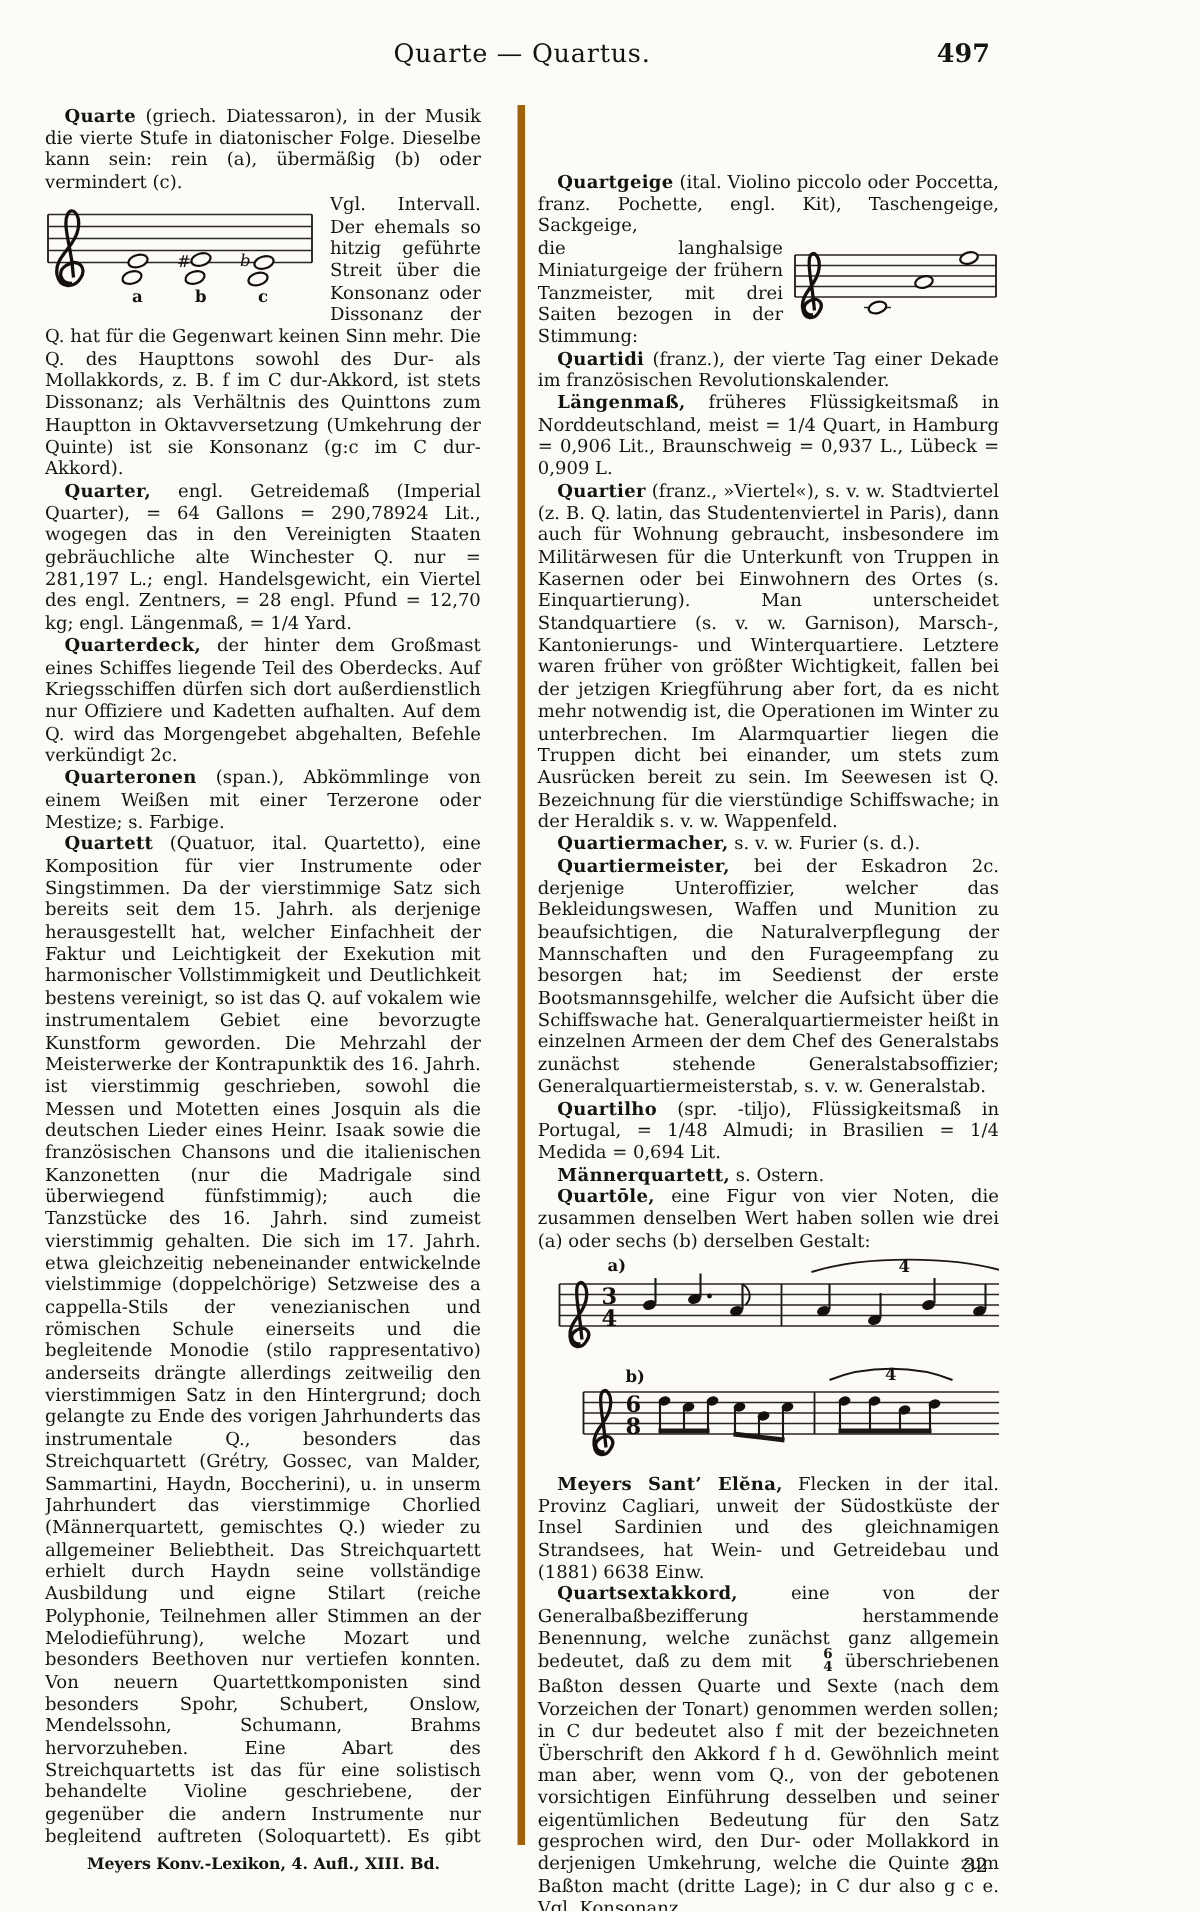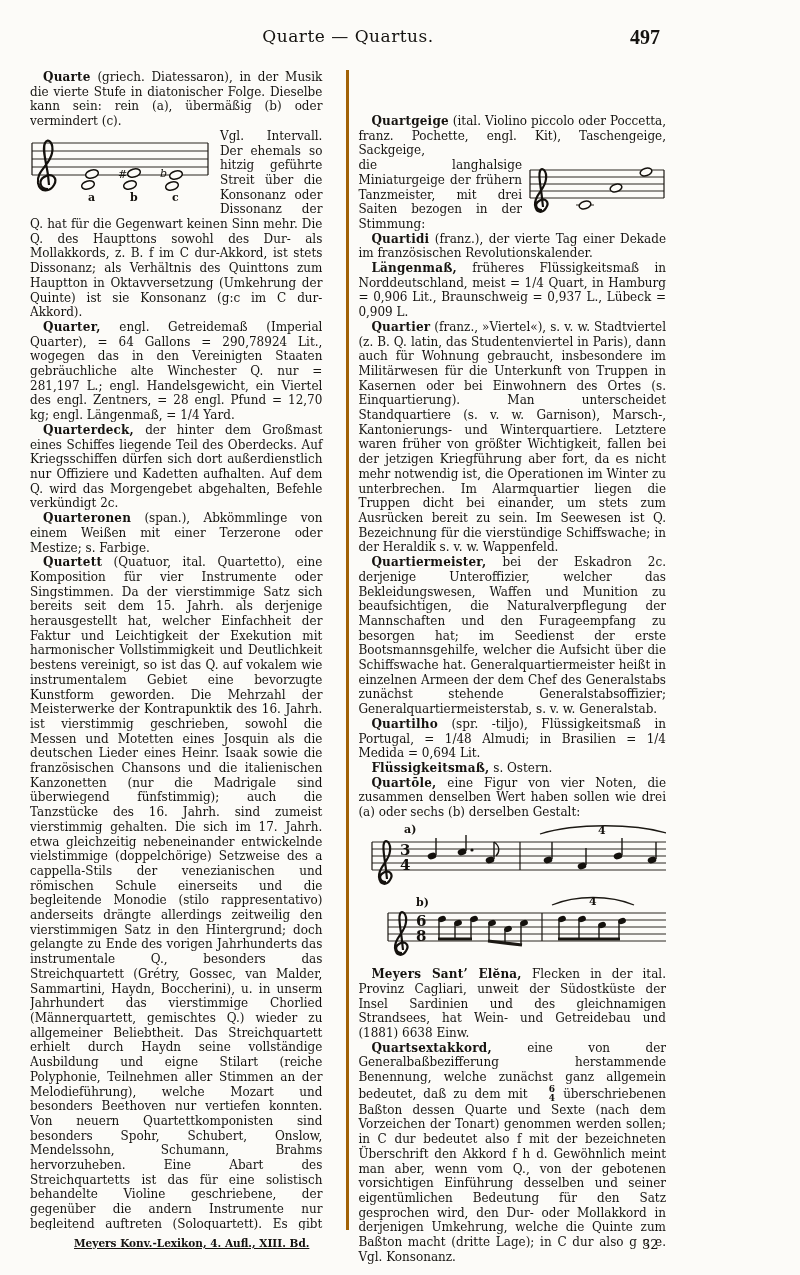--- a/index.html
+++ b/index.html
@@ -9,47 +9,47 @@
     color:#151310;
     font-family:"DejaVu Serif","Liberation Serif",serif;
     overflow:hidden;
   }
   .page{box-sizing:border-box;width:692px;height:1275px;padding:26px 26px 10px 30px;position:relative;}
   .header{position:relative;height:30px;}
   .running-title{
     position:absolute;left:0;right:0;text-align:center;
     font-size:17px;letter-spacing:.5px;
   }
-  .page-number{position:absolute;right:6px;top:0;font-size:20px;font-weight:bold;font-family:Liberation Serif, serif;}
+  .page-number{position:absolute;right:6px;top:0;font-size:17px;font-weight:bold;}
   .columns{display:flex;margin-top:14px;height:1160px;}
   .col{
     box-sizing:border-box;width:372px;height:1160px;overflow:hidden;
     text-align:justify;font-size:12px;line-height:14.7px;
     hyphens:auto;-webkit-hyphens:auto;
   }
-  .col-left{padding-right:24px;border-right:3px solid #a16207;}
+  .col-left{padding-right:24px;border-right:5px solid #a16207;}
   .col-right{padding-left:9px;width:372px;margin-top:44px;}
   p.article{margin:0;text-indent:13px;}
   .term{font-weight:bold;letter-spacing:.2px;}
   .music-float-left{float:left;margin:2px 8px 2px 0;}
   .music-float-right{float:right;margin:2px 0 2px 6px;}
   .music-block{margin:2px 0 2px 12px;}
   svg .sl{stroke:#2a2620;stroke-width:1;}
   svg .stem{stroke:#1b1813;stroke-width:1.4;}
   svg .beam{stroke:#1b1813;stroke-width:3.2;}
   svg .bar{stroke:#1b1813;stroke-width:1.2;}
   svg .slur{fill:none;stroke:#1b1813;stroke-width:1.3;}
   svg .clef{fill:none;stroke:#14110d;stroke-width:2.2;}
   svg .nh{fill:#14110d;}
   svg .nho{fill:#fcfbf8;stroke:#14110d;stroke-width:1.5;}
   svg text{font-family:"DejaVu Serif",serif;fill:#14110d;}
   .frac{display:inline-block;vertical-align:middle;text-align:center;line-height:9px;font-size:9px;font-weight:bold;padding:0 1px;}
   .frac span{display:block;}
   .footer{position:absolute;left:30px;right:26px;bottom:22px;height:16px;font-size:10.5px;}
-  .footer-note{position:absolute;left:44px;font-weight:bold;text-decoration:underline;}
+  .footer-note{position:absolute;left:28px;font-weight:bold;}
   .signature-mark{position:absolute;left:612px;font-size:13px;}
   .clearfix::after{content:"";display:block;clear:both;}
 </style>
 </head>
 <body>
 
 <div class="page">
 
   <div class="header">
     <div class="running-title">Quarte  —  Quartus.</div>
@@ -129,26 +129,27 @@
         </svg><span>die langhalsige Miniaturgeige der frühern Tanzmeister, mit drei Saiten bezogen in der Stimmung:</span>
       </div>
 
       <p class="article"><b class="term">Quartidi</b><span> (franz.), der vierte Tag einer Dekade im französischen Revolutionskalender.</span></p>
 
       <p class="article"><b class="term">Längenmaß,</b><span> früheres Flüssigkeitsmaß in Norddeutschland, meist = 1/4 Quart, in Hamburg = 0,906 Lit., Braunschweig = 0,937 L., Lübeck = 0,909 L.</span></p>
 
       <p class="article"><b class="term">Quartier</b><span> (franz., »Viertel«), s. v. w. Stadtviertel (z. B. Q. latin, das Studentenviertel in Paris), dann auch für Wohnung gebraucht, insbesondere im Militärwesen für die Unterkunft von Truppen in Kasernen oder bei Einwohnern des Ortes (s. Einquartierung). Man unterscheidet Standquartiere (s. v. w. Garnison), Marsch-, Kantonierungs- und Winterquartiere. Letztere waren früher von größter Wichtigkeit, fallen bei der jetzigen Kriegführung aber fort, da es nicht mehr notwendig ist, die Operationen im Winter zu unterbrechen. Im Alarmquartier liegen die Truppen dicht bei einander, um stets zum Ausrücken bereit zu sein. Im Seewesen ist Q. Bezeichnung für die vierstündige Schiffswache; in der Heraldik s. v. w. Wappenfeld.</span></p>
 
 
+      <p class="article"><b class="term">Quartiermacher,</b><span> s. v. w. Furier (s. d.).</span></p>
 
       <p class="article"><b class="term">Quartiermeister,</b><span> bei der Eskadron 2c. derjenige Unteroffizier, welcher das Bekleidungswesen, Waffen und Munition zu beaufsichtigen, die Naturalverpflegung der Mannschaften und den Furageempfang zu besorgen hat; im Seedienst der erste Bootsmannsgehilfe, welcher die Aufsicht über die Schiffswache hat. Generalquartiermeister heißt in einzelnen Armeen der dem Chef des Generalstabs zunächst stehende Generalstabsoffizier; Generalquartiermeisterstab, s. v. w. Generalstab.</span></p>
 
       <p class="article"><b class="term">Quartilho</b><span> (spr. -tiljo), Flüssigkeitsmaß in Portugal, = 1/48 Almudi; in Brasilien = 1/4 Medida = 0,694 Lit.</span></p>
 
-      <p class="article"><b class="term">Flüssigkeitsmaß,</b><span> s. Ostern.</span></p>
+      <p class="article"><b class="term">Männerquartett,</b><span> s. Ostern.</span></p>
 
       <p class="article"><b class="term">Quartōle,</b><span> eine Figur von vier Noten, die zusammen denselben Wert haben sollen wie drei (a) oder sechs (b) derselben Gestalt:</span></p>
 
       <div class="music-block">
         <svg width="320" height="68" viewBox="0 0 320 68">
           <text x="34" y="11" font-size="11" font-weight="bold">a)</text>
           <line class="sl" x1="2" y1="20" x2="316" y2="20"></line>
           <line class="sl" x1="2" y1="27" x2="316" y2="27"></line>
           <line class="sl" x1="2" y1="34" x2="316" y2="34"></line>
           <line class="sl" x1="2" y1="41" x2="316" y2="41"></line>

